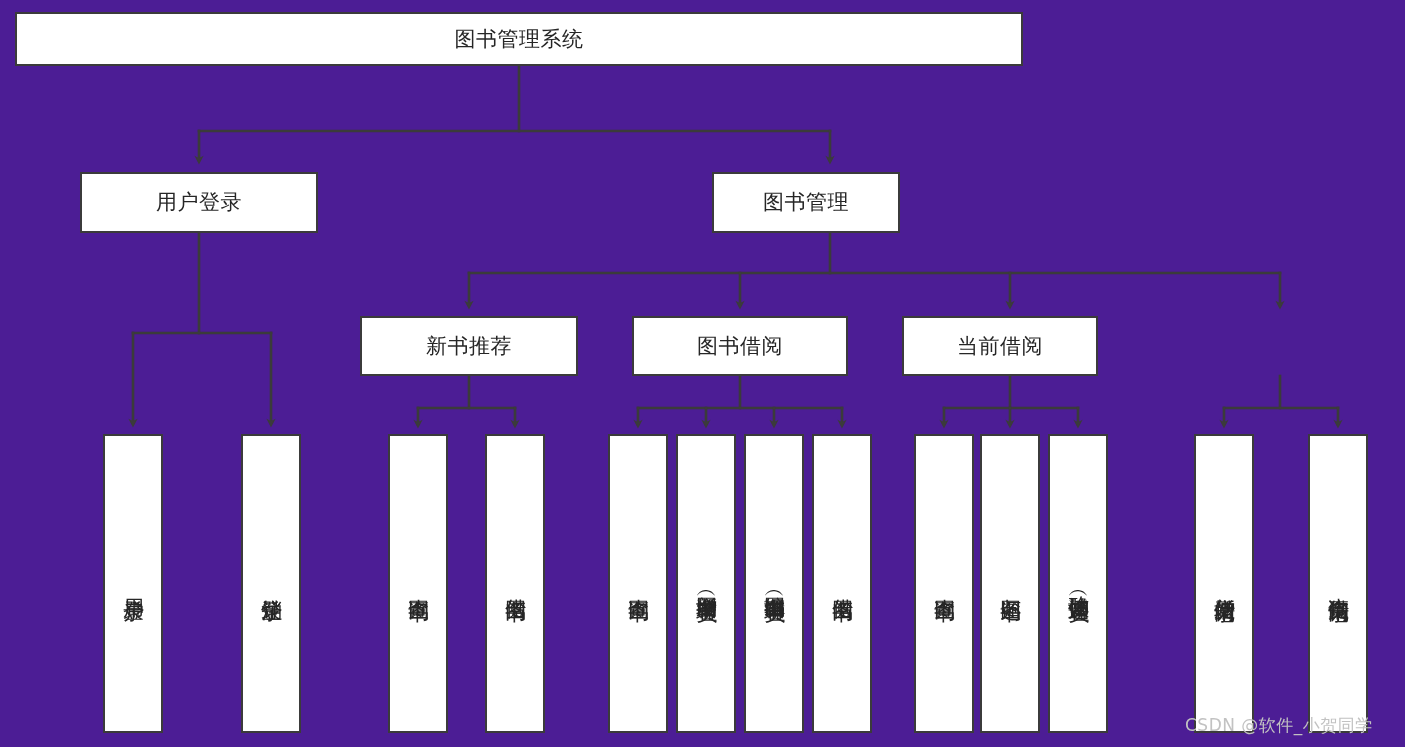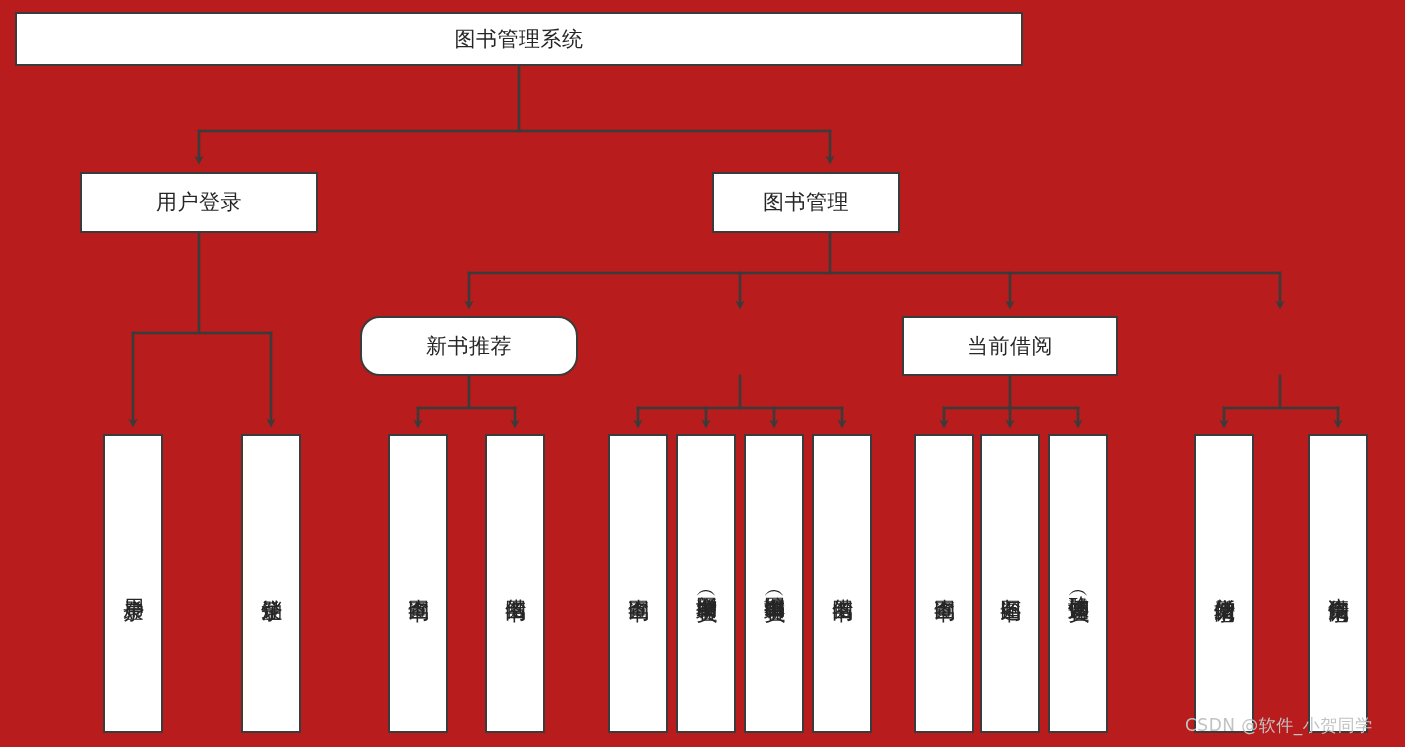--- a/index.html
+++ b/index.html
@@ -7,21 +7,21 @@
     padding: 0;
     background: #ffffff;
   }
   body {
     font-family: "DejaVu Sans", "Liberation Sans", sans-serif;
   }
   #canvas {
     position: relative;
     width: 1405px;
     height: 747px;
-    background: #b91c1c;
+    background: #4c1d95;
     overflow: hidden;
   }
   #edges {
     position: absolute;
     left: 0;
     top: 0;
     width: 1405px;
     height: 747px;
     pointer-events: none;
   }
@@ -134,24 +134,27 @@
     <span class="node-label">图书管理系统</span>
   </div>
 
   <div class="node horiz" style="left:80px; top:172px; width:238px; height:61px;">
     <span class="node-label">用户登录</span>
   </div>
   <div class="node horiz" style="left:712px; top:172px; width:188px; height:61px;">
     <span class="node-label">图书管理</span>
   </div>
 
-  <div class="node horiz" style="left:360px; top:316px; width:218px; height:60px;border-radius:20px;">
+  <div class="node horiz" style="left:360px; top:316px; width:218px; height:60px;">
     <span class="node-label">新书推荐</span>
   </div>
-  <div class="node horiz" style="left:902px; top:316px; width:216px; height:60px;">
+  <div class="node horiz" style="left:632px; top:316px; width:216px; height:60px;">
+    <span class="node-label">图书借阅</span>
+  </div>
+  <div class="node horiz" style="left:902px; top:316px; width:196px; height:60px;">
     <span class="node-label">当前借阅</span>
   </div>
 
   <div class="node vert" style="left:103px; top:434px; width:60px; height:299px;">
     <span class="node-label">用户登录</span>
   </div>
   <div class="node vert" style="left:241px; top:434px; width:60px; height:299px;">
     <span class="node-label">注销登录</span>
   </div>
 

